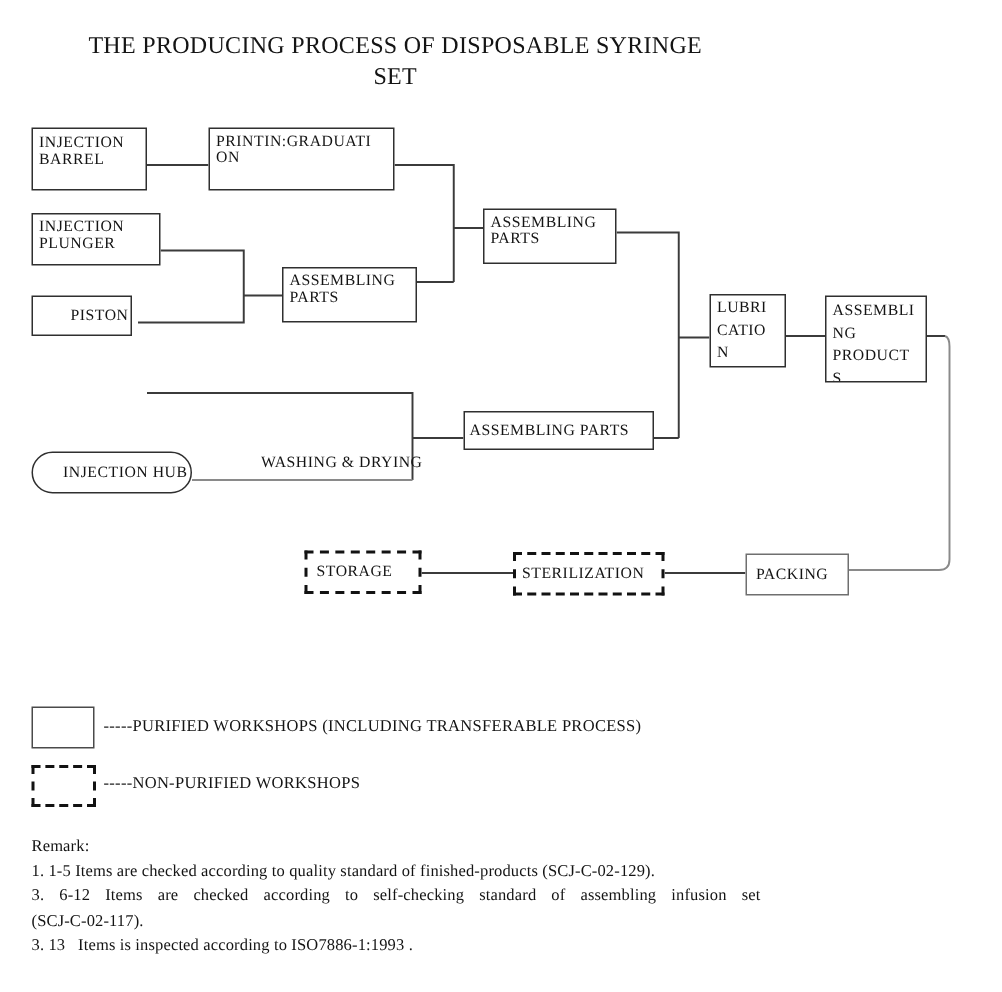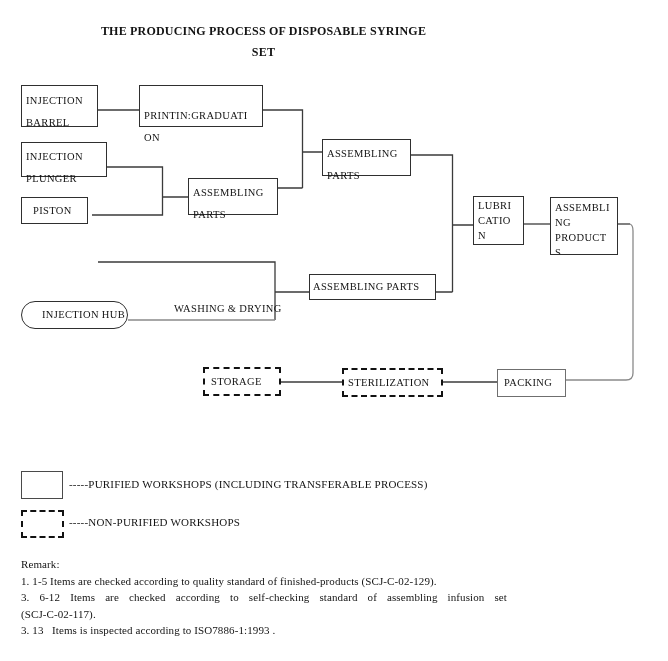--- a/index.html
+++ b/index.html
@@ -4,27 +4,27 @@
 <style>
   html,body{margin:0;padding:0;}
   body{
     width:668px;height:661px;background:#ffffff;position:relative;overflow:hidden;
     font-family:"Liberation Serif", serif;color:#141414;
   }
   .stage{position:absolute;left:0;top:0;width:668px;height:661px;}
   svg.connectors{position:absolute;left:0;top:0;z-index:0;}
   .page-title{
     position:absolute;left:0;top:21px;width:527px;
-    text-align:center;font-weight:bold;font-size:12px;line-height:20.5px;
+    text-align:center;font-weight:normal;font-size:16px;line-height:20.5px;
     letter-spacing:0.2px;white-space:pre-line;z-index:2;
   }
   .fbox{
     position:absolute;box-sizing:border-box;background:#ffffff;
     border:1px solid #2f2f2f;z-index:2;
-    font-size:10.5px;line-height:22px;letter-spacing:0.35px;
+    font-size:10.5px;line-height:11px;letter-spacing:0.35px;
     padding:2px 2px 0 4px;white-space:pre-line;
   }
   .vcenter{display:flex;align-items:center;padding-top:0;}
   .dashed{border:2px dashed #121212;}
   .thin-gray{border:1px solid #6f6f6f;}
   .clip{overflow:hidden;line-height:15px;}
   .free-label{
     position:absolute;z-index:2;font-size:10.5px;letter-spacing:0.35px;
     white-space:pre;background:transparent;
   }
@@ -63,27 +63,27 @@
       <path d="M275 320 H128"></path>
     </g>
   </svg>
 
   <div class="page-title">THE PRODUCING PROCESS OF DISPOSABLE SYRINGE
 SET</div>
 
   <div class="fbox" style="left:21px;top:85px;width:77px;height:42px;padding-top:4px;">INJECTION
 BARREL</div>
 
-  <div class="fbox" style="left:139px;top:85px;width:124px;height:42px;padding-top:19px;">PRINTIN:GRADUATI
+  <div class="fbox" style="left:139px;top:85px;width:124px;height:42px;padding-top:3px;">PRINTIN:GRADUATI
 ON</div>
 
   <div class="fbox" style="left:21px;top:142px;width:86px;height:35px;padding-top:3px;">INJECTION
 PLUNGER</div>
 
-  <div class="fbox vcenter" style="left:21px;top:197px;width:67px;height:27px;padding-left:11px;">PISTON</div>
+  <div class="fbox vcenter" style="left:21px;top:197px;width:67px;height:27px;padding-left:25px;">PISTON</div>
 
   <div class="fbox" style="left:188px;top:178px;width:90px;height:37px;padding-top:3px;">ASSEMBLING
 PARTS</div>
 
   <div class="fbox" style="left:322px;top:139px;width:89px;height:37px;padding-top:3px;">ASSEMBLING
 PARTS</div>
 
 
   <div class="fbox vcenter" style="left:21px;top:301px;width:107px;height:28px;padding-left:20px;border-radius:14px;">INJECTION HUB</div>
 

